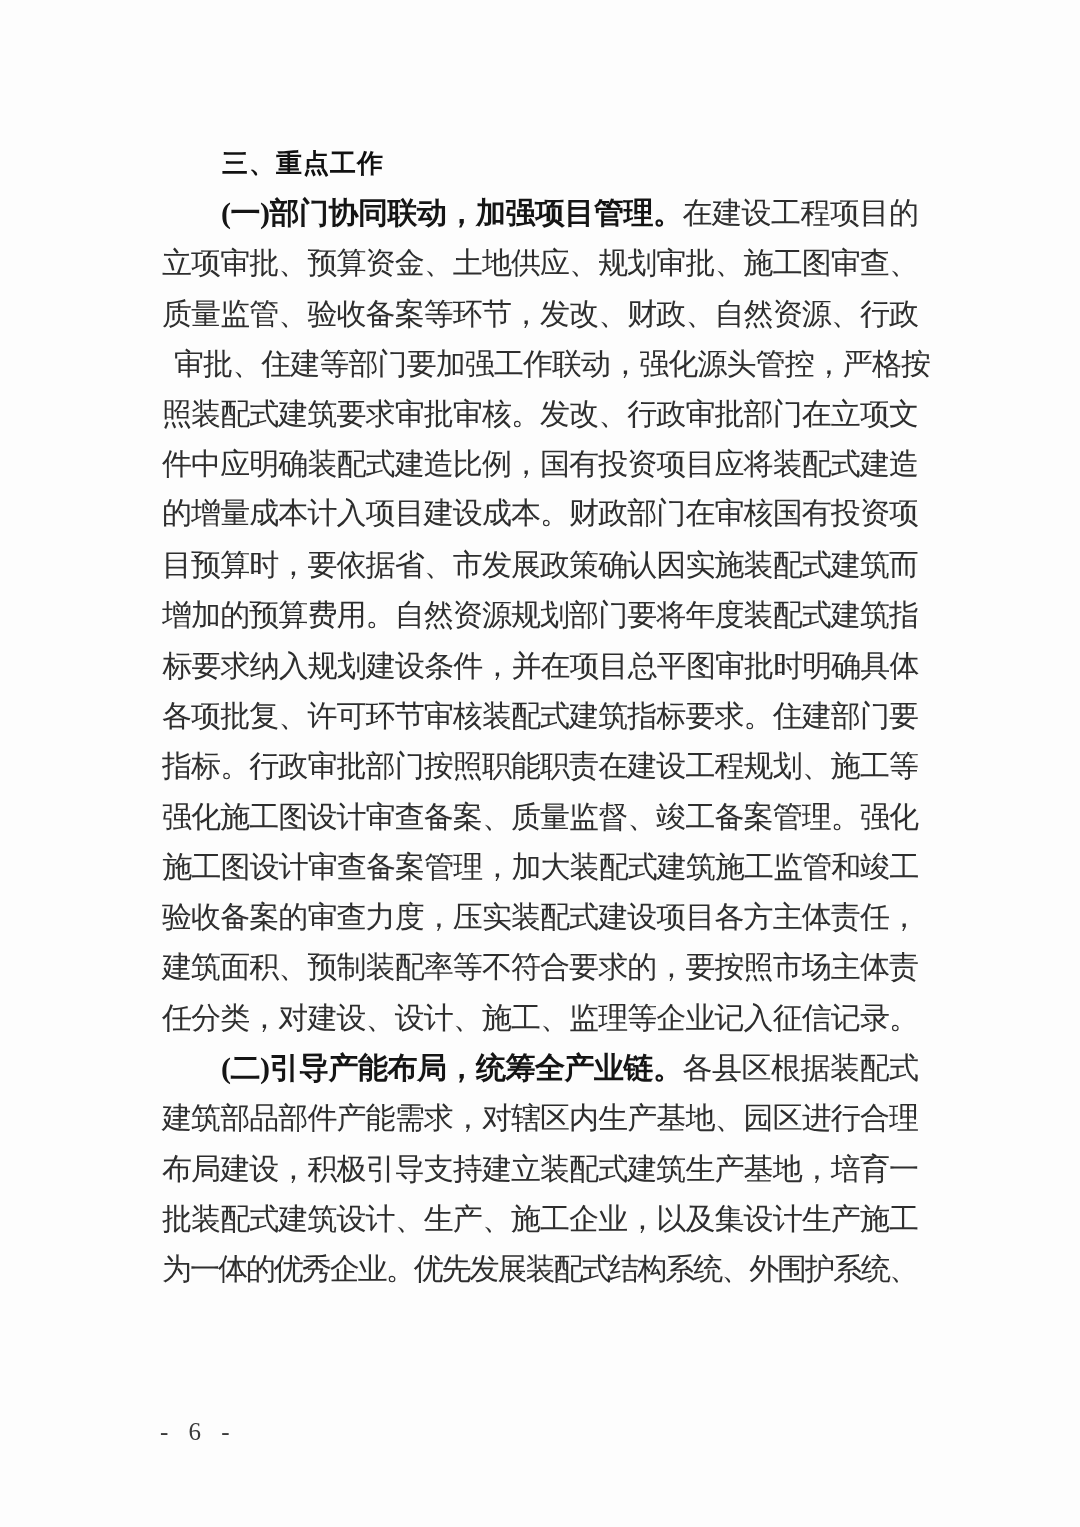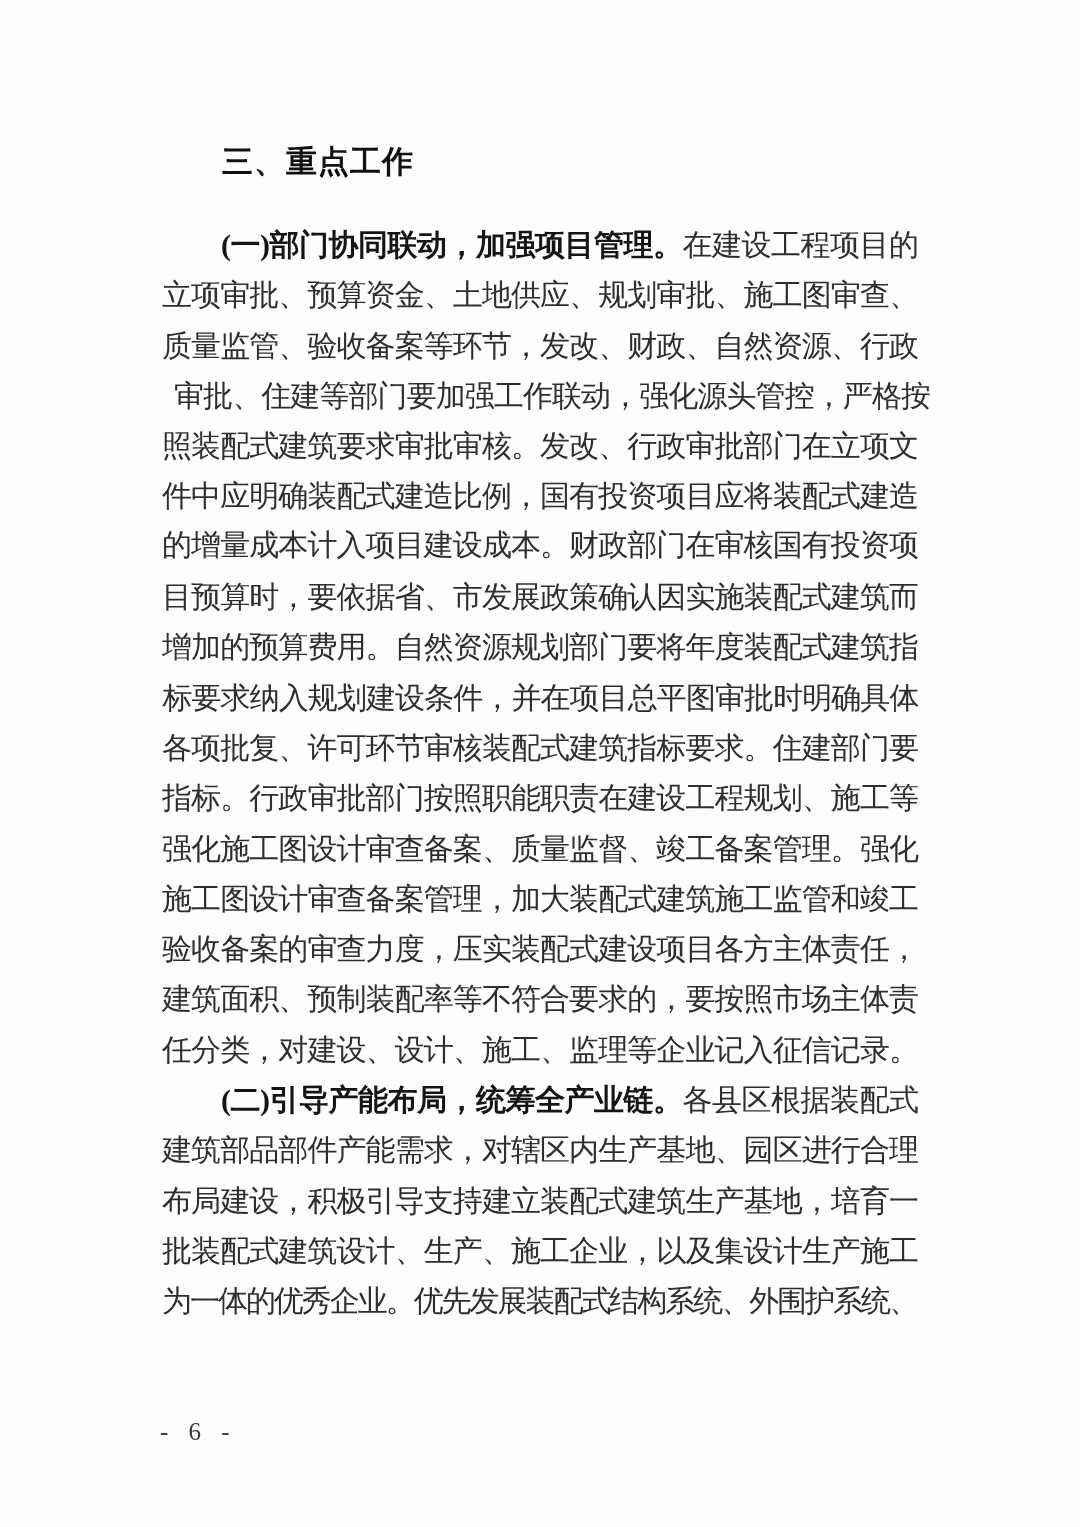--- a/index.html
+++ b/index.html
@@ -36,21 +36,21 @@
     color:var(--text-color);
     overflow:visible;
   }
   .line.heading{
     height:52px;
     line-height:52px;
   }
   .line.heading .seg-bold{
     font-family:Liberation Mono, monospace;
     font-weight:700;
-    font-size:31px;
+    font-size:26px;
     color:#111111;
     letter-spacing:1px;
   }
   .seg-normal{
     font-weight:400;
     color:var(--text-color);
   }
   .seg-bold{
     font-weight:700;
     color:var(--bold-color);
@@ -65,34 +65,34 @@
     letter-spacing:7px;
     color:#3a3a3a;
   }
 </style>
 </head>
 <body style="background: rgb(253, 253, 253);">
 
 <div class="sheet">
   <div class="text-block" id="text-block">
       <div class="line heading"><span class="seg-normal">　　</span><span class="seg-bold">三、重点工作</span></div>
-      <div class="line body" style="letter-spacing: -0.5px; margin-top: 32px;"><span class="seg-normal">　　</span><span class="seg-bold">(一)部门协同联动，加强项目管理。</span><span class="seg-normal">在建设工程项目的</span></div>
+      <div class="line body" style="letter-spacing: -0.5px;"><span class="seg-normal">　　</span><span class="seg-bold">(一)部门协同联动，加强项目管理。</span><span class="seg-normal">在建设工程项目的</span></div>
       <div class="line body" style="letter-spacing: -0.92px;"><span class="seg-normal">立项审批、预算资金、土地供应、规划审批、施工图审查、</span></div>
       <div class="line body" style="letter-spacing: -0.92px;"><span class="seg-normal">质量监管、验收备案等环节，发改、财政、自然资源、行政</span></div>
       <div class="line body" style="letter-spacing: -0.92px; margin-left: 12px;"><span class="seg-normal">审批、住建等部门要加强工作联动，强化源头管控，严格按</span></div>
       <div class="line body" style="letter-spacing: -0.92px;"><span class="seg-normal">照装配式建筑要求审批审核。发改、行政审批部门在立项文</span></div>
       <div class="line body" style="letter-spacing: -0.92px;"><span class="seg-normal">件中应明确装配式建造比例，国有投资项目应将装配式建造</span></div>
       <div class="line body" style="letter-spacing: -0.92px; font-family: Liberation Mono, monospace;"><span class="seg-normal">的增量成本计入项目建设成本。财政部门在审核国有投资项</span></div>
       <div class="line body" style="letter-spacing: -0.92px;"><span class="seg-normal">目预算时，要依据省、市发展政策确认因实施装配式建筑而</span></div>
       <div class="line body" style="letter-spacing: -0.92px;"><span class="seg-normal">增加的预算费用。自然资源规划部门要将年度装配式建筑指</span></div>
       <div class="line body" style="letter-spacing: -0.92px; text-align: center;"><span class="seg-normal">标要求纳入规划建设条件，并在项目总平图审批时明确具体</span></div>
       <div class="line body" style="letter-spacing: -0.92px;"><span class="seg-normal">各项批复、许可环节审核装配式建筑指标要求。住建部门要</span></div>
       <div class="line body" style="letter-spacing: -0.92px;"><span class="seg-normal">指标。行政审批部门按照职能职责在建设工程规划、施工等</span></div>
       <div class="line body" style="letter-spacing: -0.92px;"><span class="seg-normal">强化施工图设计审查备案、质量监督、竣工备案管理。强化</span></div>
-      <div class="line body" style="letter-spacing: -0.92px;"><span class="seg-normal">施工图设计审查备案管理，加大装配式建筑施工监管和竣工</span></div>
+      <div class="line body" style="letter-spacing: -0.92px; text-align: center;"><span class="seg-normal">施工图设计审查备案管理，加大装配式建筑施工监管和竣工</span></div>
       <div class="line body" style="letter-spacing: -0.92px;"><span class="seg-normal">验收备案的审查力度，压实装配式建设项目各方主体责任，</span></div>
       <div class="line body" style="letter-spacing: -0.92px;"><span class="seg-normal">建筑面积、预制装配率等不符合要求的，要按照市场主体责</span></div>
       <div class="line body" style="letter-spacing: -0.92px;"><span class="seg-normal">任分类，对建设、设计、施工、监理等企业记入征信记录。</span></div>
       <div class="line body" style="letter-spacing: -0.5px;"><span class="seg-normal">　　</span><span class="seg-bold">(二)引导产能布局，统筹全产业链。</span><span class="seg-normal">各县区根据装配式</span></div>
       <div class="line body" style="letter-spacing: -0.92px;"><span class="seg-normal">建筑部品部件产能需求，对辖区内生产基地、园区进行合理</span></div>
       <div class="line body" style="letter-spacing: -0.92px;"><span class="seg-normal">布局建设，积极引导支持建立装配式建筑生产基地，培育一</span></div>
       <div class="line body" style="letter-spacing: -0.92px;"><span class="seg-normal">批装配式建筑设计、生产、施工企业，以及集设计生产施工</span></div>
       <div class="line body" style="letter-spacing: -2.04px;"><span class="seg-normal">为一体的优秀企业。优先发展装配式结构系统、外围护系统、</span></div>
     </div>
   <div class="page-number">- 6 -</div>

